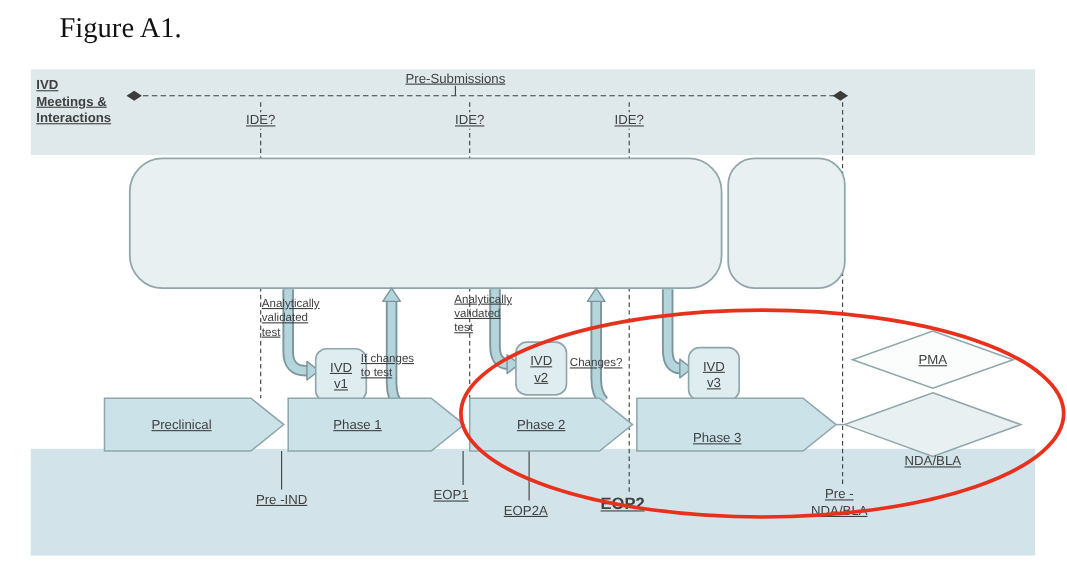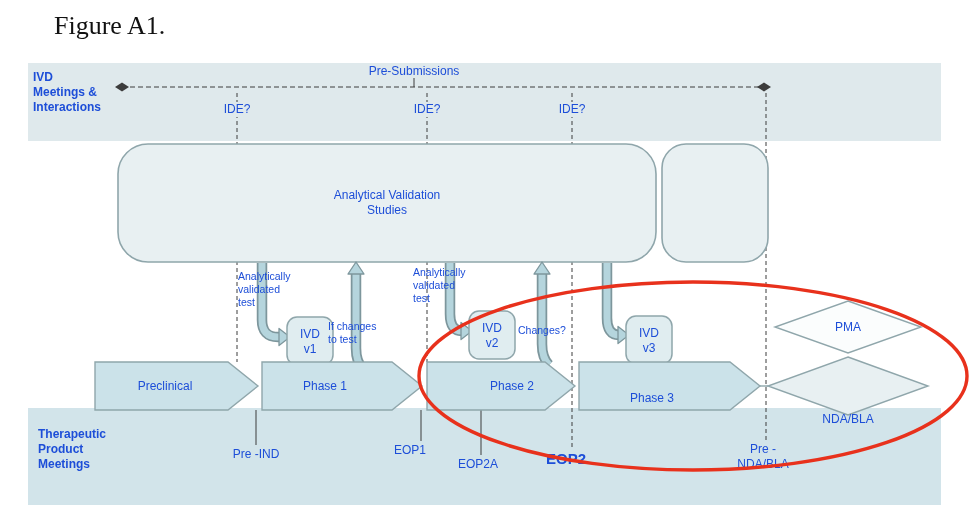--- a/index.html
+++ b/index.html
@@ -4,21 +4,21 @@
 <style>
   * { margin:0; padding:0; box-sizing:border-box; }
   html,body { background:#ffffff; }
   body { font-family:"Liberation Sans", sans-serif; }
   .canvas { position:relative; width:970px; height:516px; background:#ffffff; overflow:hidden; }
   .caption { position:absolute; left:54px; top:11px; font-family:"Liberation Serif", serif; font-size:26px; color:#111111; }
   .band { position:absolute; left:28px; width:913px; }
   .band-top { top:63px; height:78px; background:#dfe9ec; }
   .band-bottom { top:408px; height:97px; background:#d2e4ea; }
   svg.layer { position:absolute; left:0; top:0; }
-  .lbl { position:absolute; font-size:12px; color:#1d4ed8; line-height:1.25; white-space:pre-line; }
+  .lbl { position:absolute; font-size:12px; color:#404040; line-height:1.25; white-space:pre-line;text-decoration:underline; }
   .sm  { font-size:10.5px; line-height:1.22; }
   .ctr { text-align:center; }
   .bold { font-weight:bold; }
   .bandbg { background:#dfe9ec; }
   .big { font-size:15px; }
   .toplayer { pointer-events:none; }
 </style>
 </head>
 <body>
 
@@ -98,51 +98,46 @@
 
   <div class="lbl bold" style="left:33px; top:70px;">IVD
 Meetings &amp;
 Interactions</div>
   <div class="lbl ctr" style="left:354px; top:64px; width:120px;">Pre-Submissions</div>
 
   <div class="lbl ctr bandbg" style="left:217px; top:102px; width:40px;">IDE?</div>
   <div class="lbl ctr bandbg" style="left:407px; top:102px; width:40px;">IDE?</div>
   <div class="lbl ctr bandbg" style="left:552px; top:102px; width:40px;">IDE?</div>
 
-  <div class="lbl ctr" style="left:237px; top:188px; width:300px;">Analytical Validation
-Studies</div>
 
   <div class="lbl sm" style="left:238px; top:270px; width:64px;">Analytically
 validated
 test</div>
   <div class="lbl sm" style="left:328px; top:320px; width:56px;">If changes
 to test</div>
   <div class="lbl sm" style="left:413px; top:266px; width:64px;">Analytically
 validated
 test</div>
   <div class="lbl sm" style="left:508px; top:324px; width:52px;margin-left:10px;">Changes?</div>
 
   <div class="lbl ctr" style="left:287px; top:327px; width:46px;">IVD
 v1</div>
   <div class="lbl ctr" style="left:469px; top:321px; width:46px;">IVD
 v2</div>
   <div class="lbl ctr" style="left:626px; top:326px; width:46px;">IVD
 v3</div>
 
   <div class="lbl ctr" style="left:105px; top:379px; width:120px;">Preclinical</div>
   <div class="lbl ctr" style="left:265px; top:379px; width:120px;">Phase 1</div>
-  <div class="lbl ctr" style="left:452px; top:379px; width:120px;">Phase 2</div>
+  <div class="lbl ctr" style="left:432px; top:379px; width:120px;">Phase 2</div>
   <div class="lbl ctr" style="left:592px; top:391px; width:120px;">Phase 3</div>
 
   <div class="lbl ctr" style="left:798px; top:320px; width:100px;">PMA</div>
   <div class="lbl ctr" style="left:798px; top:379px; width:100px;margin-top:33px;">NDA/BLA</div>
 
-  <div class="lbl bold" style="left:38px; top:427px;">Therapeutic
-Product
-Meetings</div>
   <div class="lbl ctr" style="left:216px; top:447px; width:80px;">Pre -IND</div>
   <div class="lbl ctr" style="left:380px; top:443px; width:60px;">EOP1</div>
   <div class="lbl ctr" style="left:448px; top:457px; width:60px;">EOP2A</div>
   <div class="lbl ctr bold big" style="left:531px; top:450px; width:70px;">EOP2</div>
   <div class="lbl ctr" style="left:723px; top:442px; width:80px;">Pre -
 NDA/BLA</div>
 
   <svg class="layer toplayer" width="970" height="516" viewBox="0 0 970 516">
     <ellipse cx="693" cy="376" rx="274" ry="94" fill="none" stroke="#e8311c" stroke-width="3.4"></ellipse>
   </svg>

